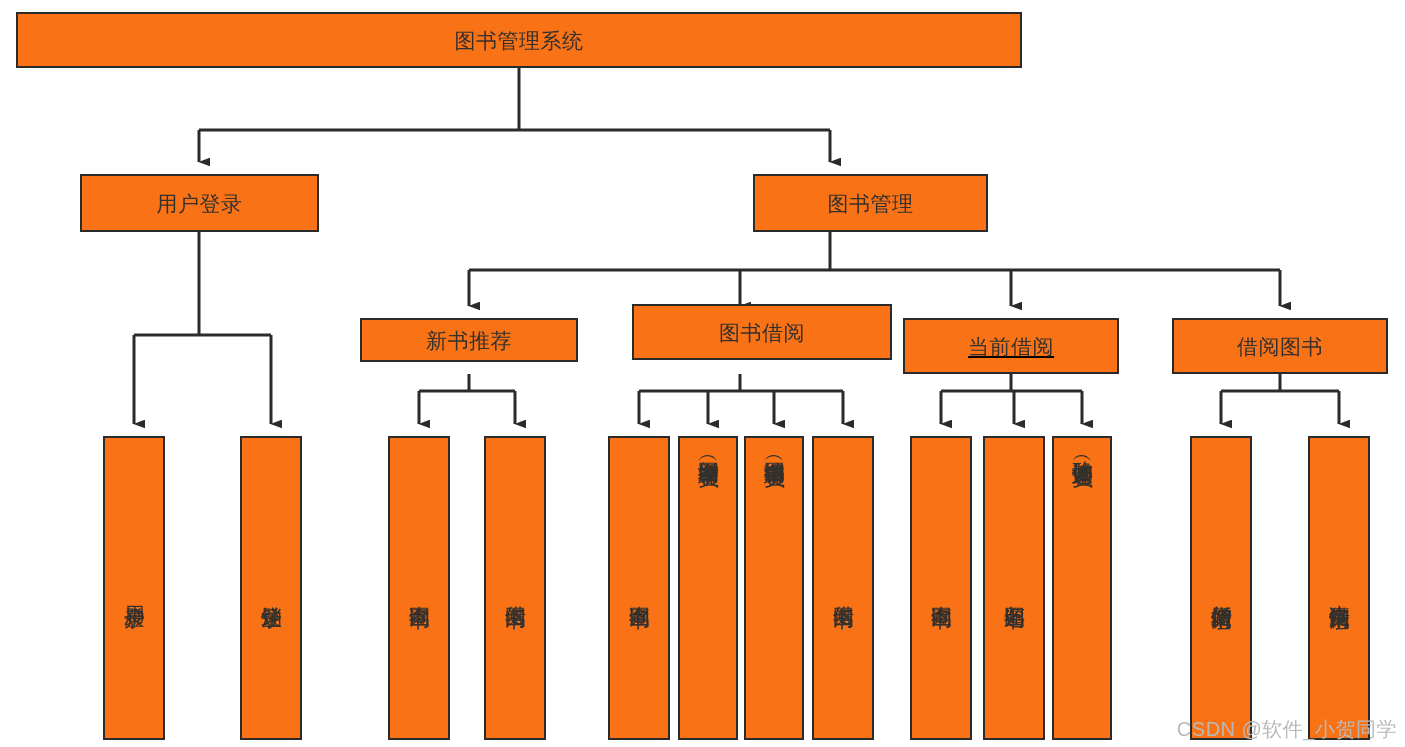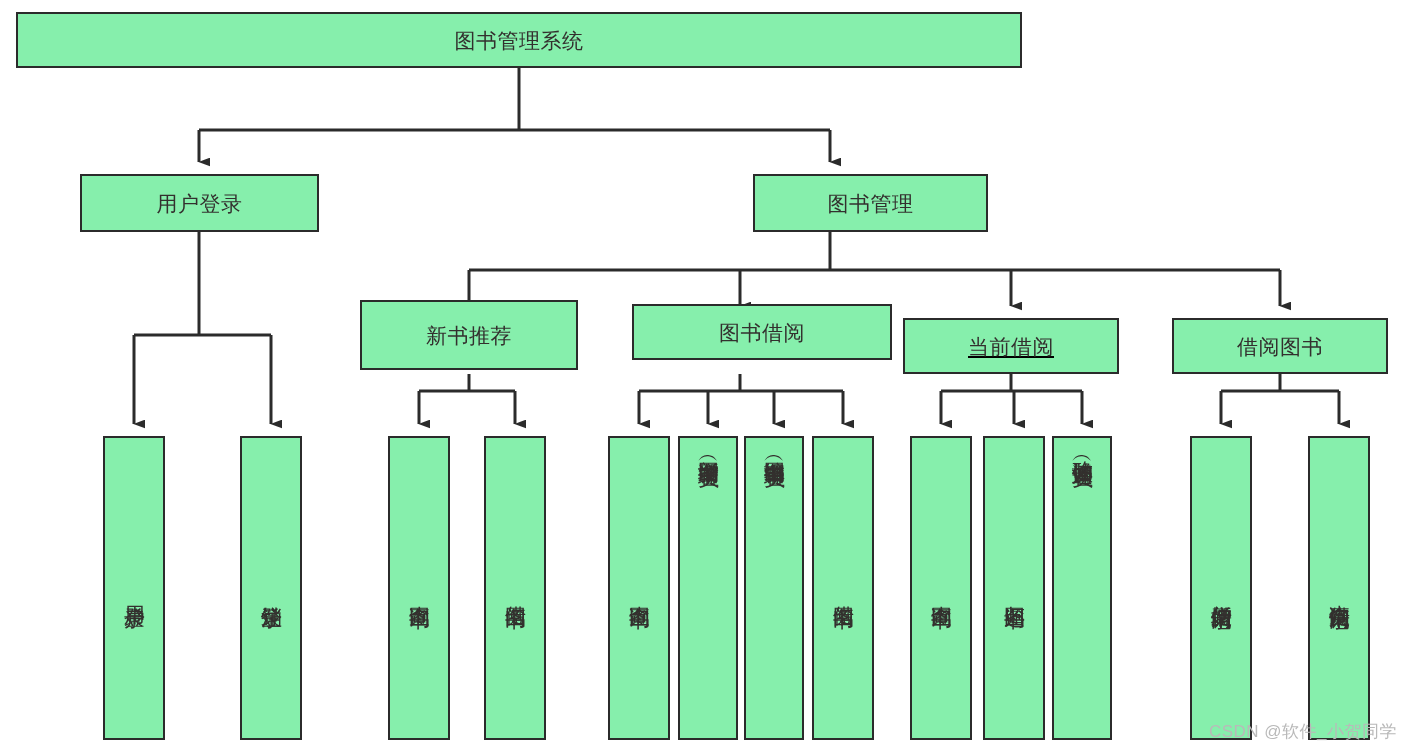--- a/index.html
+++ b/index.html
@@ -17,21 +17,21 @@
   #diagram-root {
     position: absolute;
     left: 0;
     top: 0;
     width: 1405px;
     height: 747px;
   }
   .node-box {
     position: absolute;
     box-sizing: border-box;
-    background: #86efac;
+    background: #f97316;
     border: 2.5px solid #2b2b2b;
     display: flex;
     align-items: center;
     justify-content: center;
     text-align: right;
   }
   .node-label-h {
     font-size: 21px;
     color: #33302e;
     letter-spacing: 0.5px;
@@ -67,21 +67,21 @@
     left: 0;
     top: 0;
     width: 1405px;
     height: 747px;
     pointer-events: none;
   }
   .watermark {
     position: absolute;
     right: 8px;
     bottom: 4px;
-    font-size: 17px;
+    font-size: 20px;
     color: #b9b9b9;
     white-space: nowrap;
     letter-spacing: 0.5px;
   }
 </style>
 </head>
 <body>
 
 <div id="diagram-root">
 
@@ -141,21 +141,21 @@
     <span class="node-label-h">图书管理系统</span>
   </div>
 
   <div class="node-box" id="node-user-login" style="left: 80px; top: 174px; width: 239px; height: 58px;">
     <span class="node-label-h">用户登录</span>
   </div>
   <div class="node-box" id="node-book-management" style="left: 753px; top: 174px; width: 235px; height: 58px;">
     <span class="node-label-h">图书管理</span>
   </div>
 
-  <div class="node-box" id="node-new-book-recommend" style="left: 360px; top: 300px; width: 218px; height: 70px;">
+  <div class="node-box" id="node-new-book-recommend" style="left: 360px; top: 318px; width: 218px; height: 44px;">
     <span class="node-label-h">新书推荐</span>
   </div>
   <div class="node-box" id="node-book-borrow" style="left: 632px; top: 304px; width: 260px; height: 56px;">
     <span class="node-label-h">图书借阅</span>
   </div>
   <div class="node-box" id="node-current-borrow" style="left: 903px; top: 318px; width: 216px; height: 56px; text-decoration: underline;">
     <span class="node-label-h">当前借阅</span>
   </div>
   <div class="node-box" id="node-borrow-record" style="left: 1172px; top: 318px; width: 216px; height: 56px;">
     <span class="node-label-h">借阅图书</span>

